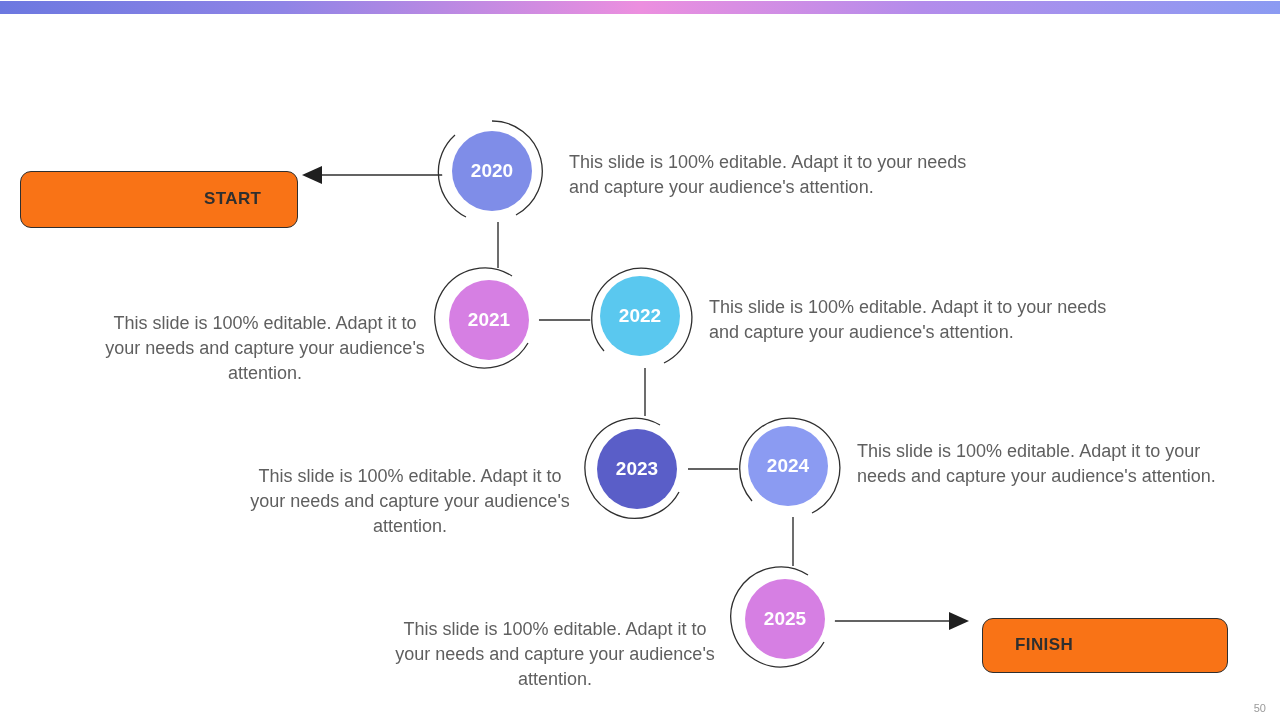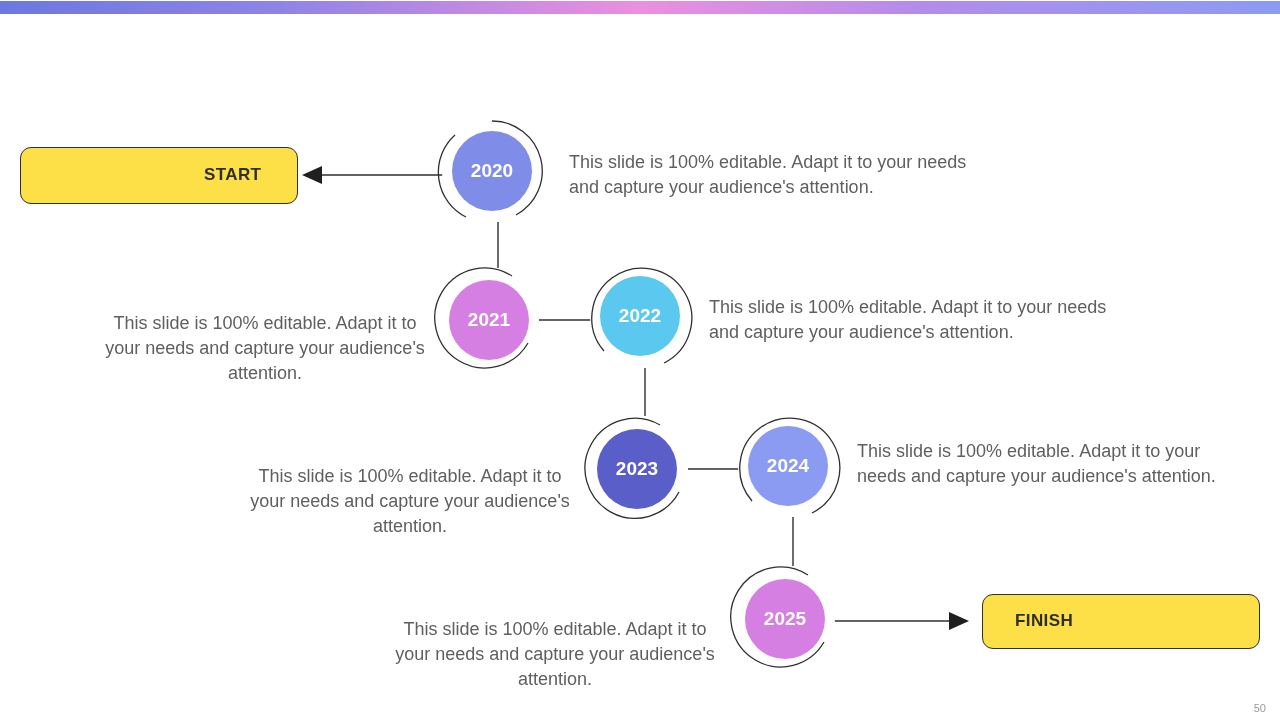--- a/index.html
+++ b/index.html
@@ -37,22 +37,23 @@
     font-family:"Liberation Sans", sans-serif;
     font-size:18px;
     line-height:25px;
     color:#5f5f5f;
   }
 
   .endbox{
     position:absolute;
     border:1.4px solid #2f2f2f;
     border-radius:11px;
-    background:#fde047;
+    background:#f97316;
     box-sizing:border-box;
+    margin-top:24px;
   }
   .endbox span{
     position:absolute;
     font-family:"Liberation Sans", sans-serif;
     font-size:17px;font-weight:bold;color:#2f2f2f;
     letter-spacing:0.4px;
     white-space:nowrap;
   }
 
   #pagenum{
@@ -149,21 +150,21 @@
       <circle cx="785" cy="619" r="40" fill="#d67fe3"></circle>
       <text class="node-label" x="785" y="620">2025</text>
     </g>
 
   </svg>
 
   <div class="endbox" style="left:20px;top:147px;width:278px;height:57px;">
     <span style="left:183px;top:17px;">START</span>
   </div>
 
-  <div class="endbox" style="left:982px;top:594px;width:278px;height:55px;">
+  <div class="endbox" style="left:982px;top:594px;width:246px;height:55px;">
     <span style="left:32px;top:16px;">FINISH</span>
   </div>
 
   <div class="desc" style="left:569px;top:150px;width:400px;text-align:left;">This slide is 100% editable. Adapt it to your needs and capture your audience's attention.</div>
 
   <div class="desc" style="left:95px;top:311px;width:340px;text-align:center;">This slide is 100% editable. Adapt it to your needs and capture your audience's attention.</div>
 
   <div class="desc" style="left:709px;top:295px;width:400px;text-align:left;">This slide is 100% editable. Adapt it to your needs and capture your audience's attention.</div>
 
   <div class="desc" style="left:245px;top:464px;width:330px;text-align:center;">This slide is 100% editable. Adapt it to your needs and capture your audience's attention.</div>

